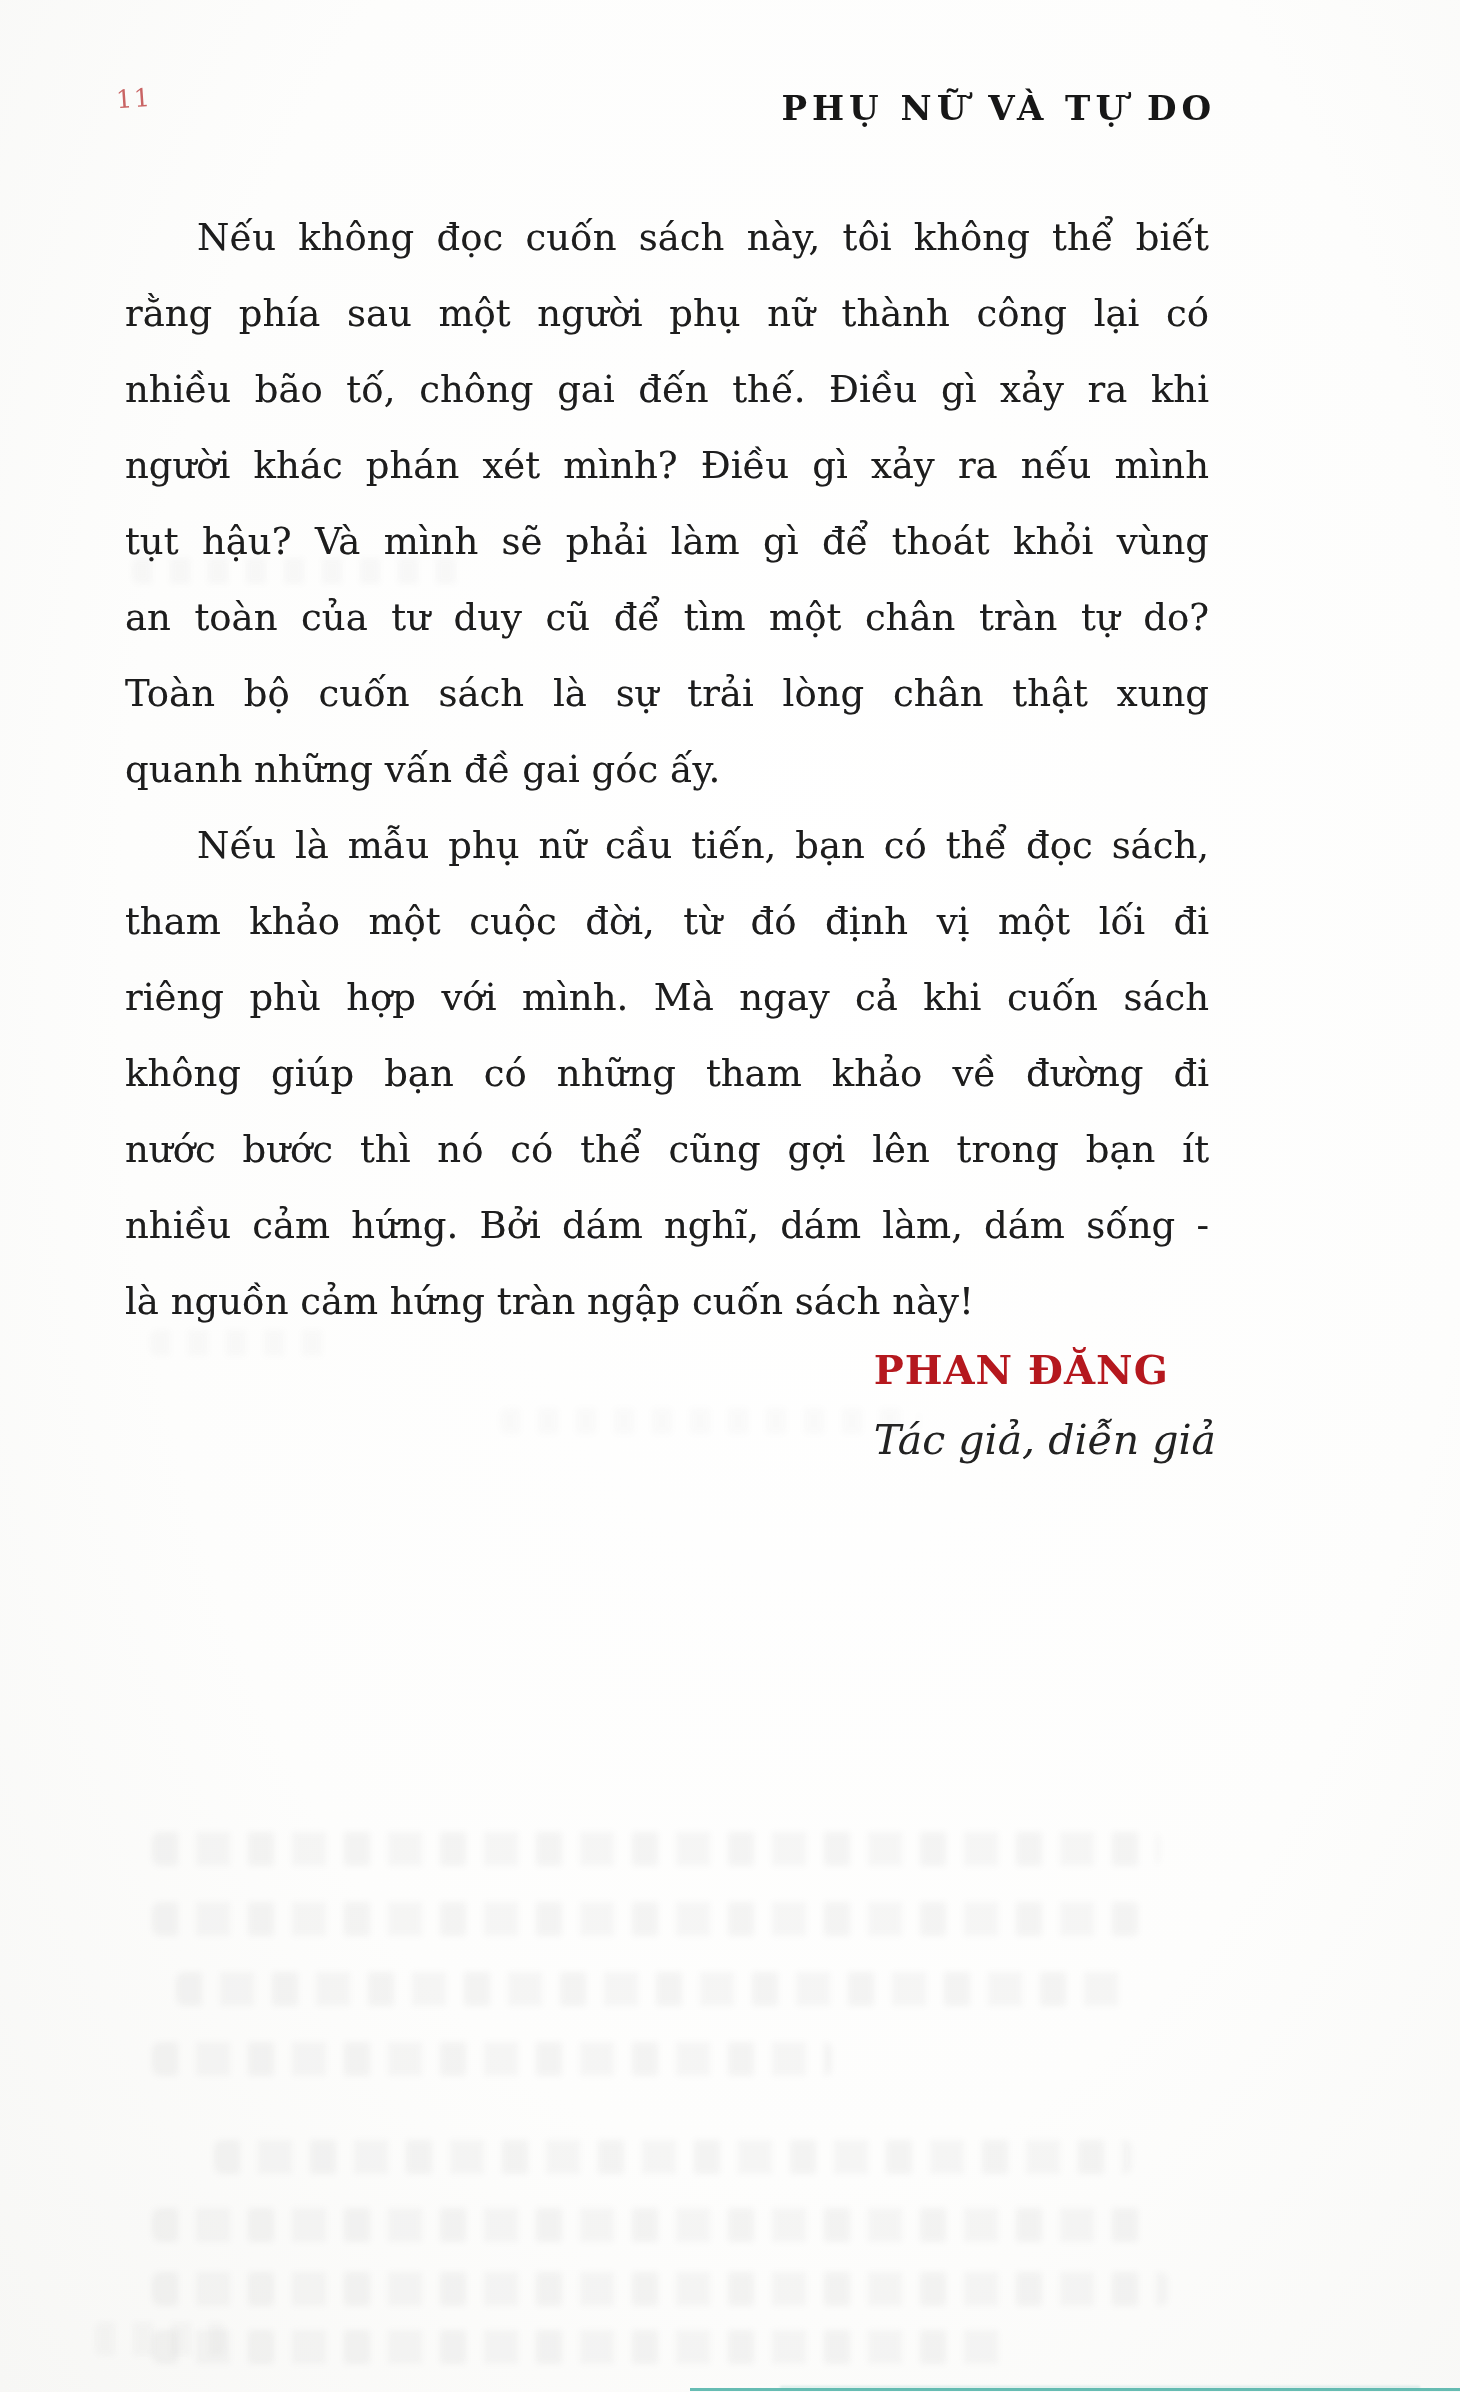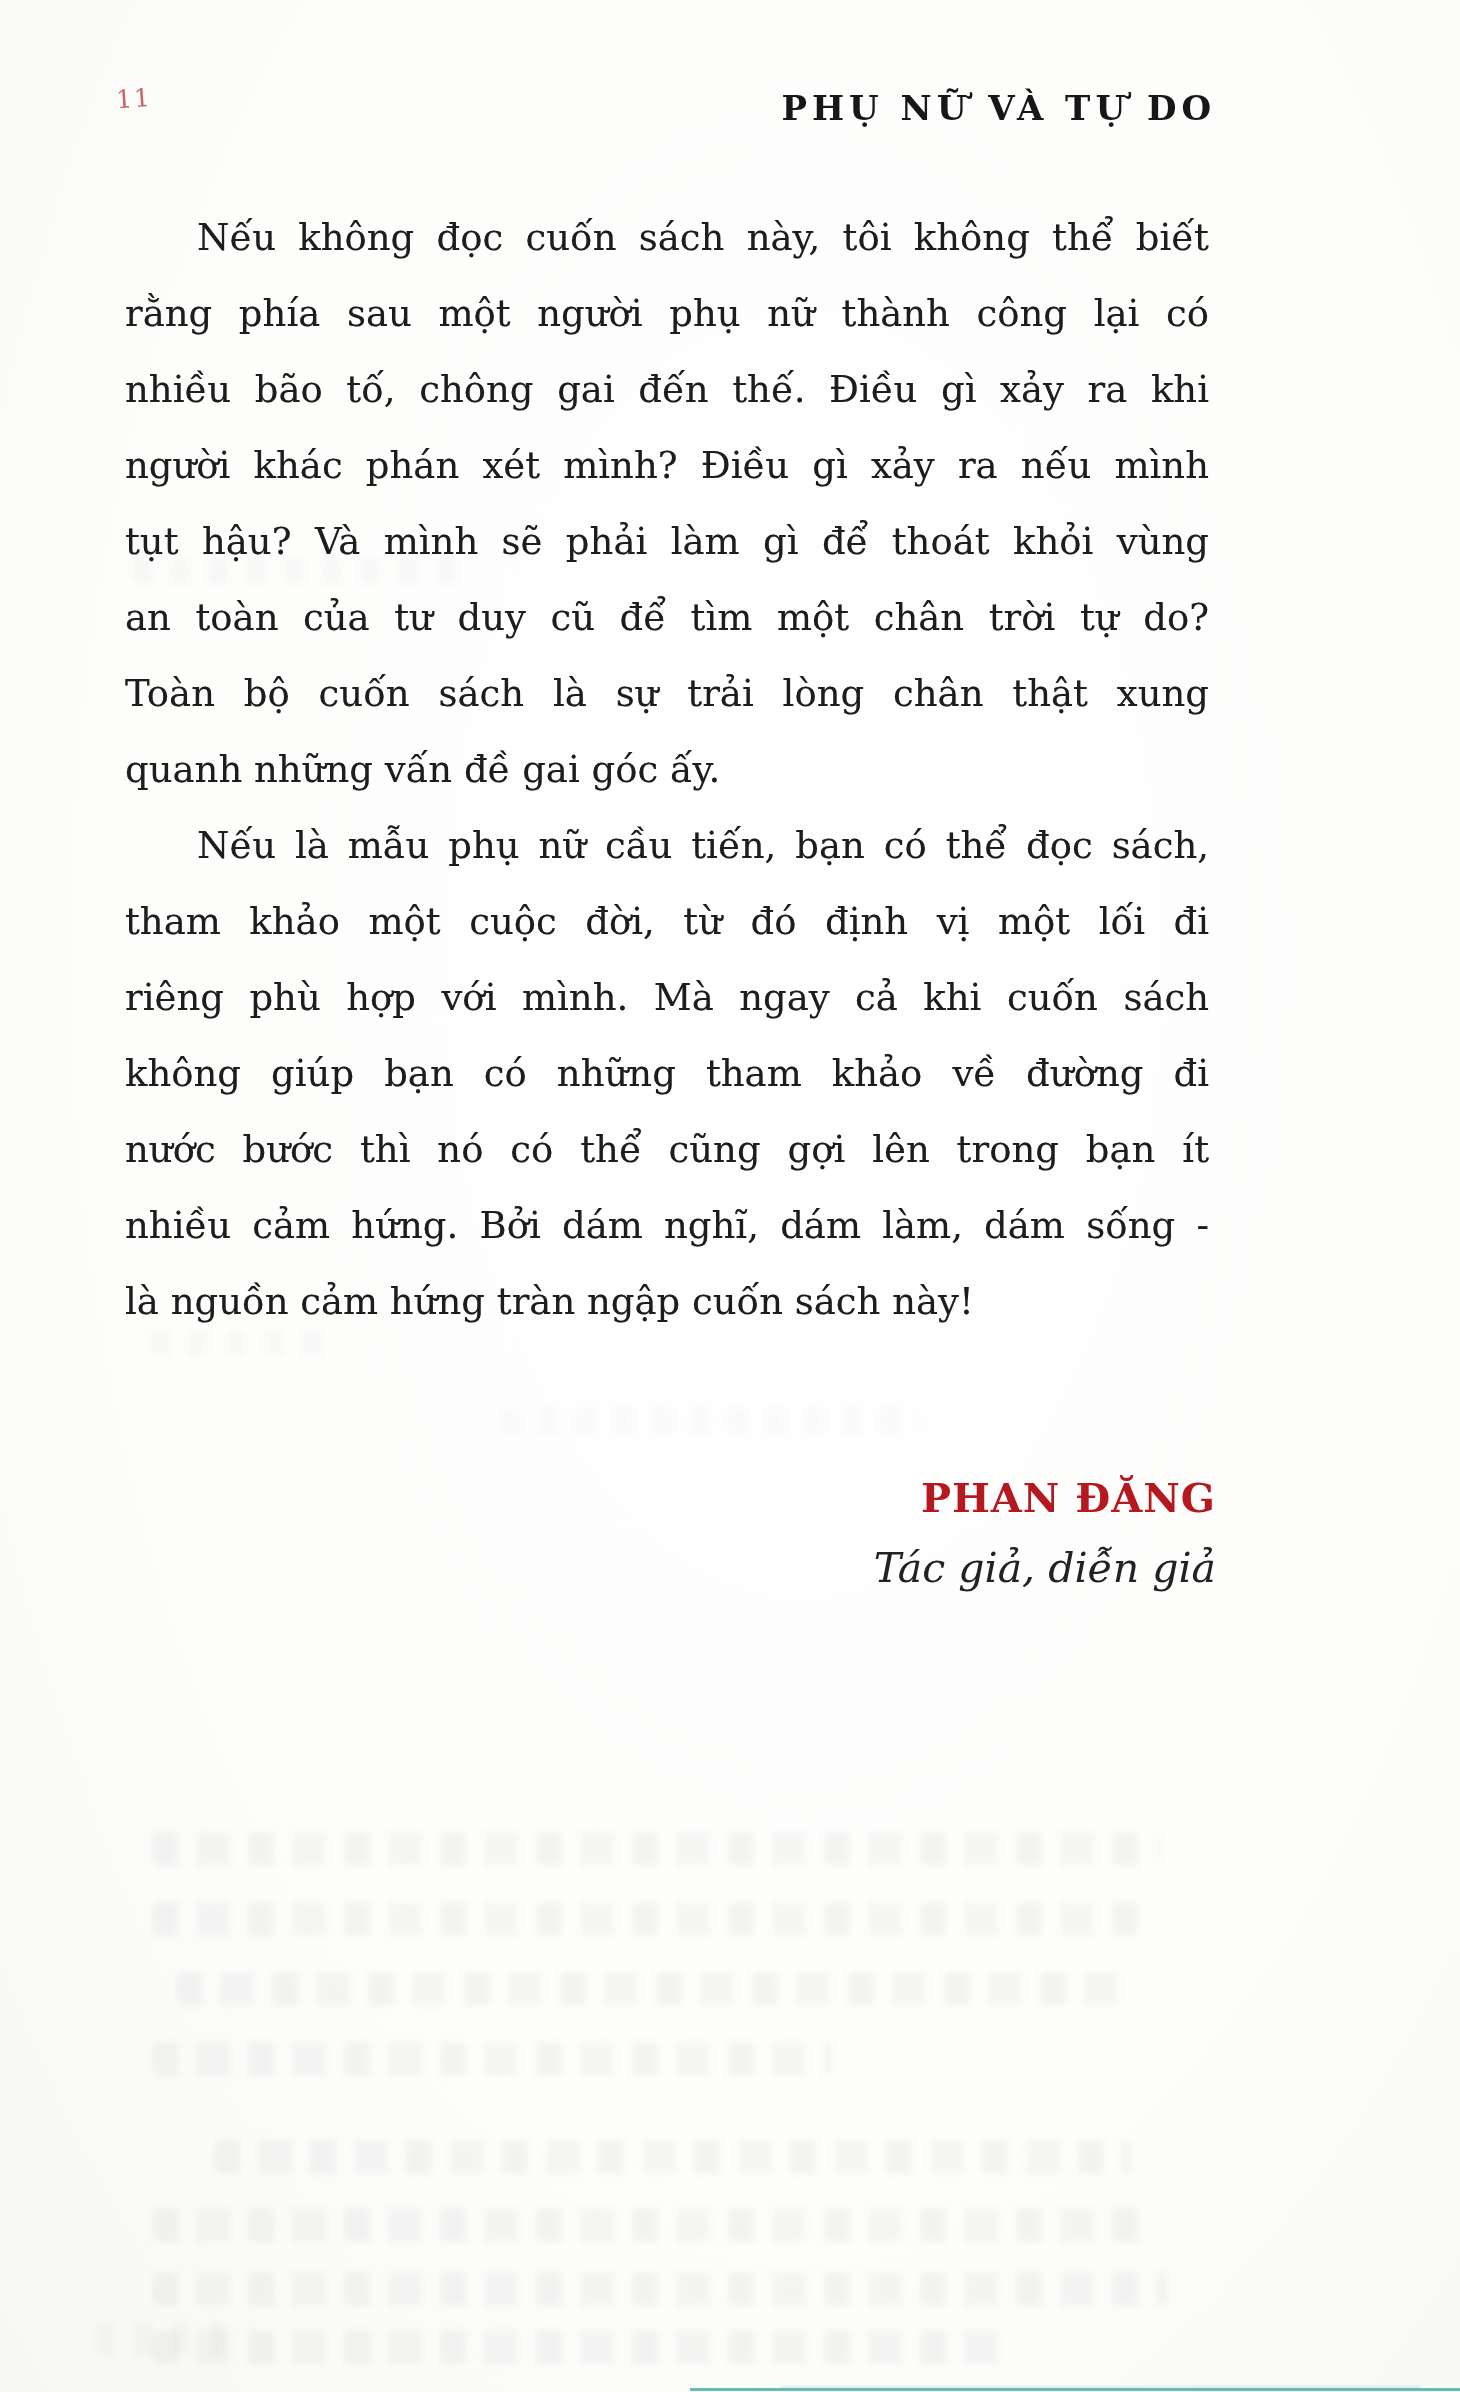--- a/index.html
+++ b/index.html
@@ -44,22 +44,21 @@
     text-align-last:justify;
     white-space:normal;
     color:#1d1d1d;
     text-shadow:0 0 .4px rgba(0,0,0,.35);
   }
   .body-text .line.indent{padding-left:72px;}
   .body-text .line.last{text-align-last:left;}
 
   
   .signature{
-    position:absolute;right:244px;top:1472px;
-    text-align:right;
+    position:absolute;right:244px;top:1344px;
   }
   .signature .name{
     font-size:40px;font-weight:700;
     letter-spacing:1px;
     color:var(--signature-red,#b5181e);
     line-height:52px;
     white-space:nowrap;
   }
   .signature .role{
     margin-top:18px;
@@ -124,21 +123,21 @@
 
   <div class="running-header">PHỤ NỮ VÀ TỰ DO</div>
 
   <div class="body-text">
 
   <div class="line indent">Nếu không đọc cuốn sách này, tôi không thể biết</div>
       <div class="line">rằng phía sau một người phụ nữ thành công lại có</div>
       <div class="line">nhiều bão tố, chông gai đến thế. Điều gì xảy ra khi</div>
       <div class="line">người khác phán xét mình? Điều gì xảy ra nếu mình</div>
       <div class="line">tụt hậu? Và mình sẽ phải làm gì để thoát khỏi vùng</div>
-      <div class="line">an toàn của tư duy cũ để tìm một chân trời tự do?</div>
+      <div class="line">an toàn của tư duy cũ để tìm một chân tràn tự do?</div>
       <div class="line">Toàn bộ cuốn sách là sự trải lòng chân thật xung</div>
       <div class="line last">quanh những vấn đề gai góc ấy.</div>
       <div class="line indent">Nếu là mẫu phụ nữ cầu tiến, bạn có thể đọc sách,</div>
       <div class="line">tham khảo một cuộc đời, từ đó định vị một lối đi</div>
       <div class="line">riêng phù hợp với mình. Mà ngay cả khi cuốn sách</div>
       <div class="line">không giúp bạn có những tham khảo về đường đi</div>
       <div class="line">nước bước thì nó có thể cũng gợi lên trong bạn ít</div>
       <div class="line">nhiều cảm hứng. Bởi dám nghĩ, dám làm, dám sống -</div>
       <div class="line last">là nguồn cảm hứng tràn ngập cuốn sách này!</div>
     </div>

